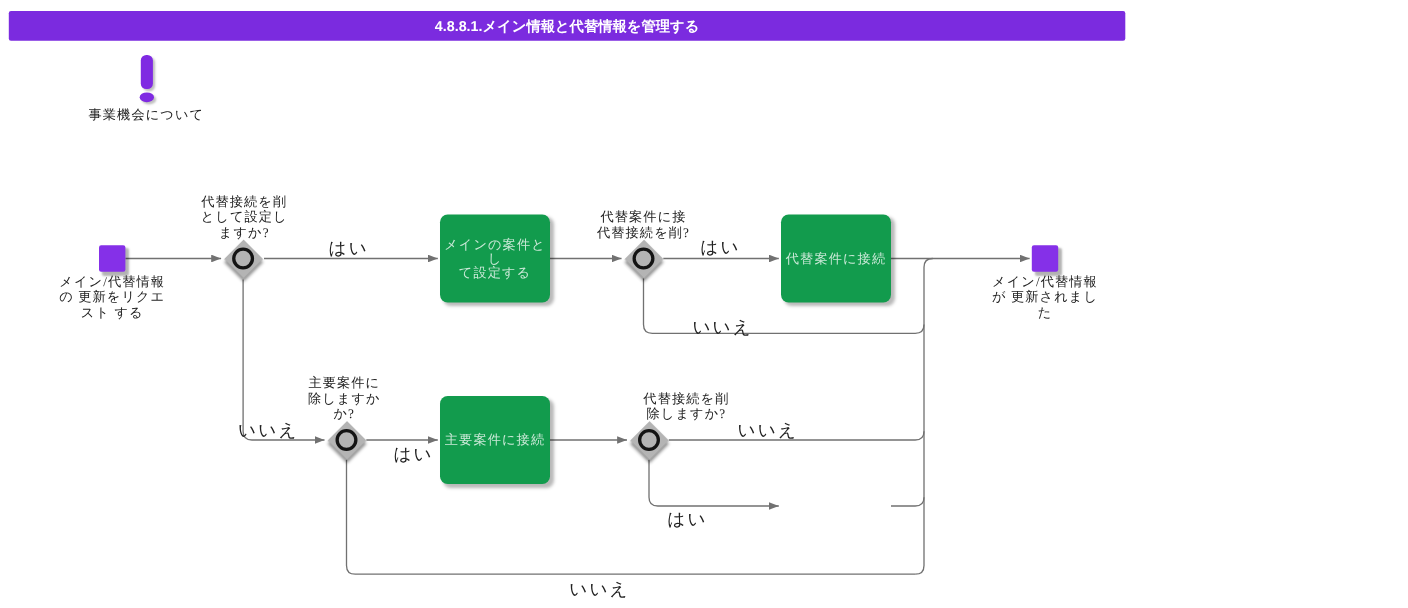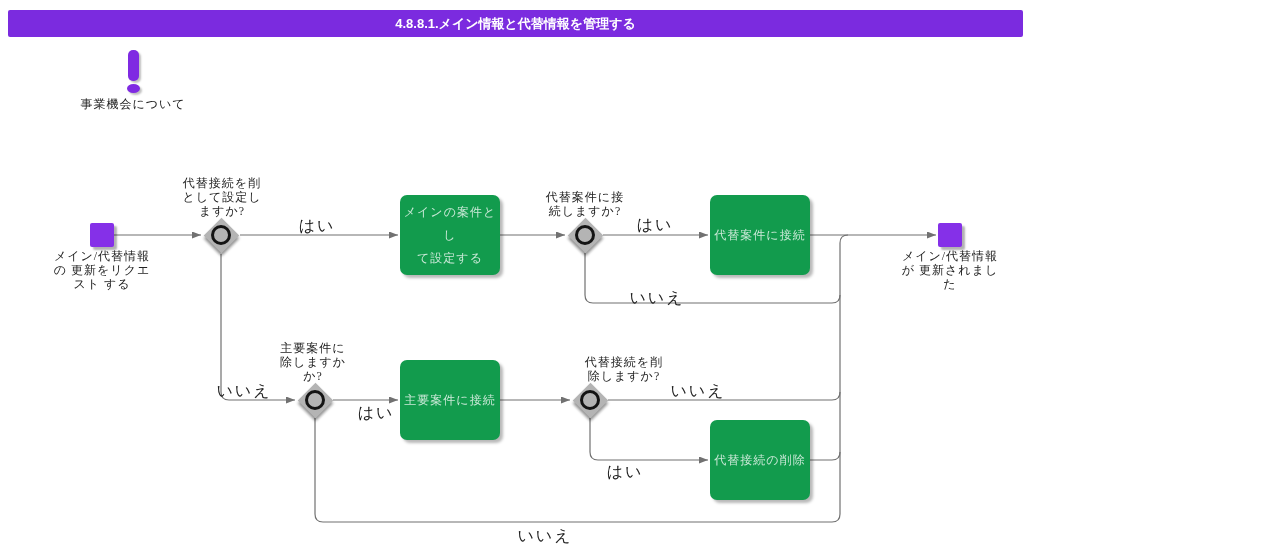--- a/index.html
+++ b/index.html
@@ -35,21 +35,21 @@
 
   .event{
     position:absolute;width:24px;height:24px;background:#8530e8;
     border-radius:2px;box-shadow:3px 3px 2px rgba(0,0,0,0.3);
   }
   .task{
     position:absolute;width:100px;height:80px;background:#129b4d;
     border-radius:7px;box-shadow:3px 3px 3px rgba(0,0,0,0.28);
     display:flex;align-items:center;justify-content:center;
     color:rgba(255,255,255,0.78);font-size:12px;text-align:center;
-    white-space:pre-line;line-height:23px;letter-spacing:1px;
+    white-space:pre-line;line-height:13px;letter-spacing:1px;
   }
   .gateway{position:absolute;width:36px;height:36px;}
   .gw-shape{
     position:absolute;left:5.5px;top:5.5px;width:25px;height:25px;
     background:#b4b4b4;transform:rotate(45deg);
     filter:drop-shadow(2px 2px 1.5px rgba(0,0,0,0.45));
   }
   .gw-circle{
     position:absolute;left:50%;top:50%;width:14px;height:14px;
     transform:translate(-50%,-50%);
@@ -118,33 +118,32 @@
   </div>
   <div class="gateway" style="left:572px;top:382px">
     <div class="gw-shape"></div>
     <div class="gw-circle"></div>
   </div>
 
   <div class="task" style="left:400px;top:195px">メインの案件とし
 て設定する</div>
   <div class="task" style="left:400px;top:360px">主要案件に接続</div>
   <div class="task" style="left:710px;top:195px">代替案件に接続</div>
-  <div class="task" style="left:710px;top:420px">代替接続の削除</div>
 
   <div class="node-label" style="left:102px;top:249px">メイン/代替情報
 の 更新をリクエ
 スト する</div>
   <div class="node-label" style="left:950px;top:249px">メイン/代替情報
 が 更新されまし
 た</div>
   <div class="node-label" style="left:222px;top:176px">代替接続を削
 として設定し
 ますか?</div>
   <div class="node-label" style="left:585px;top:190px">代替案件に接
-続しますか?</div>
+代替接続を削?</div>
   <div class="node-label" style="left:313px;top:341px">主要案件に
 除しますか
 か?</div>
   <div class="node-label" style="left:624px;top:355px">代替接続を削
 除しますか?</div>
 
   <div class="edge-label" style="left:317px;top:216px">はい</div>
   <div class="edge-label" style="left:244px;top:381px">いいえ</div>
   <div class="edge-label" style="left:655px;top:215px">はい</div>
   <div class="edge-label" style="left:657px;top:288px">いいえ</div>

